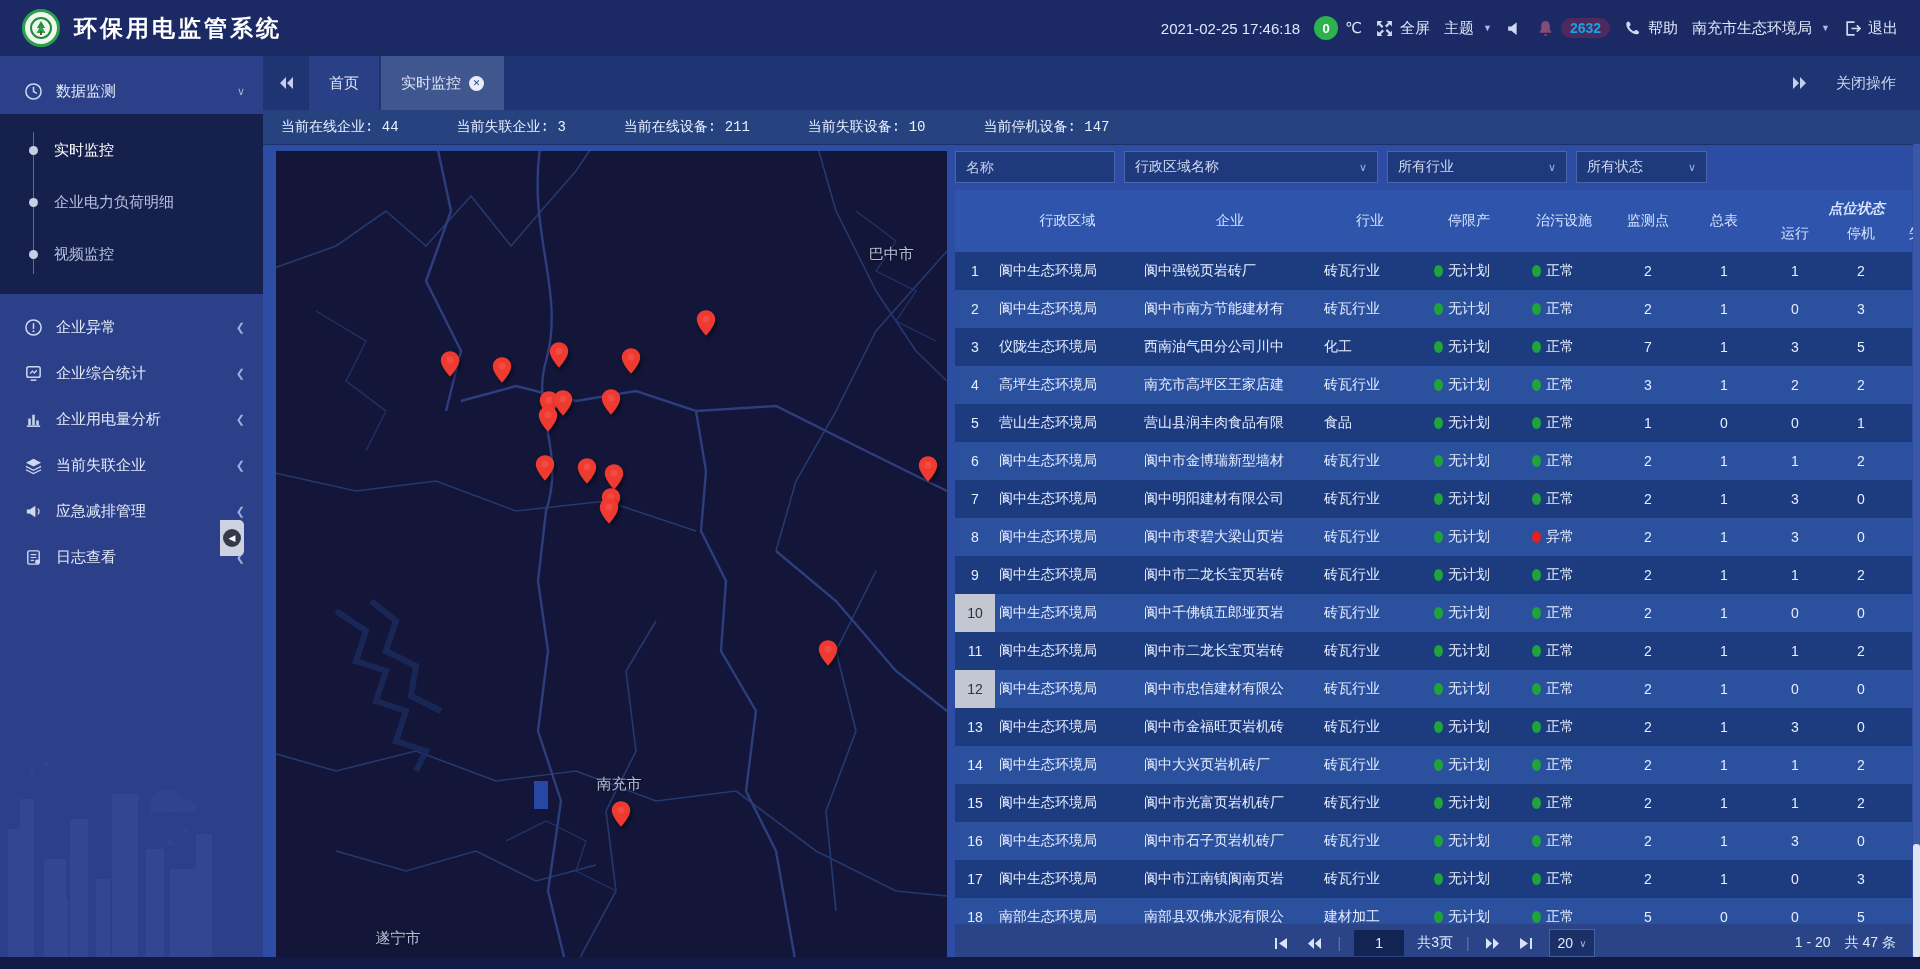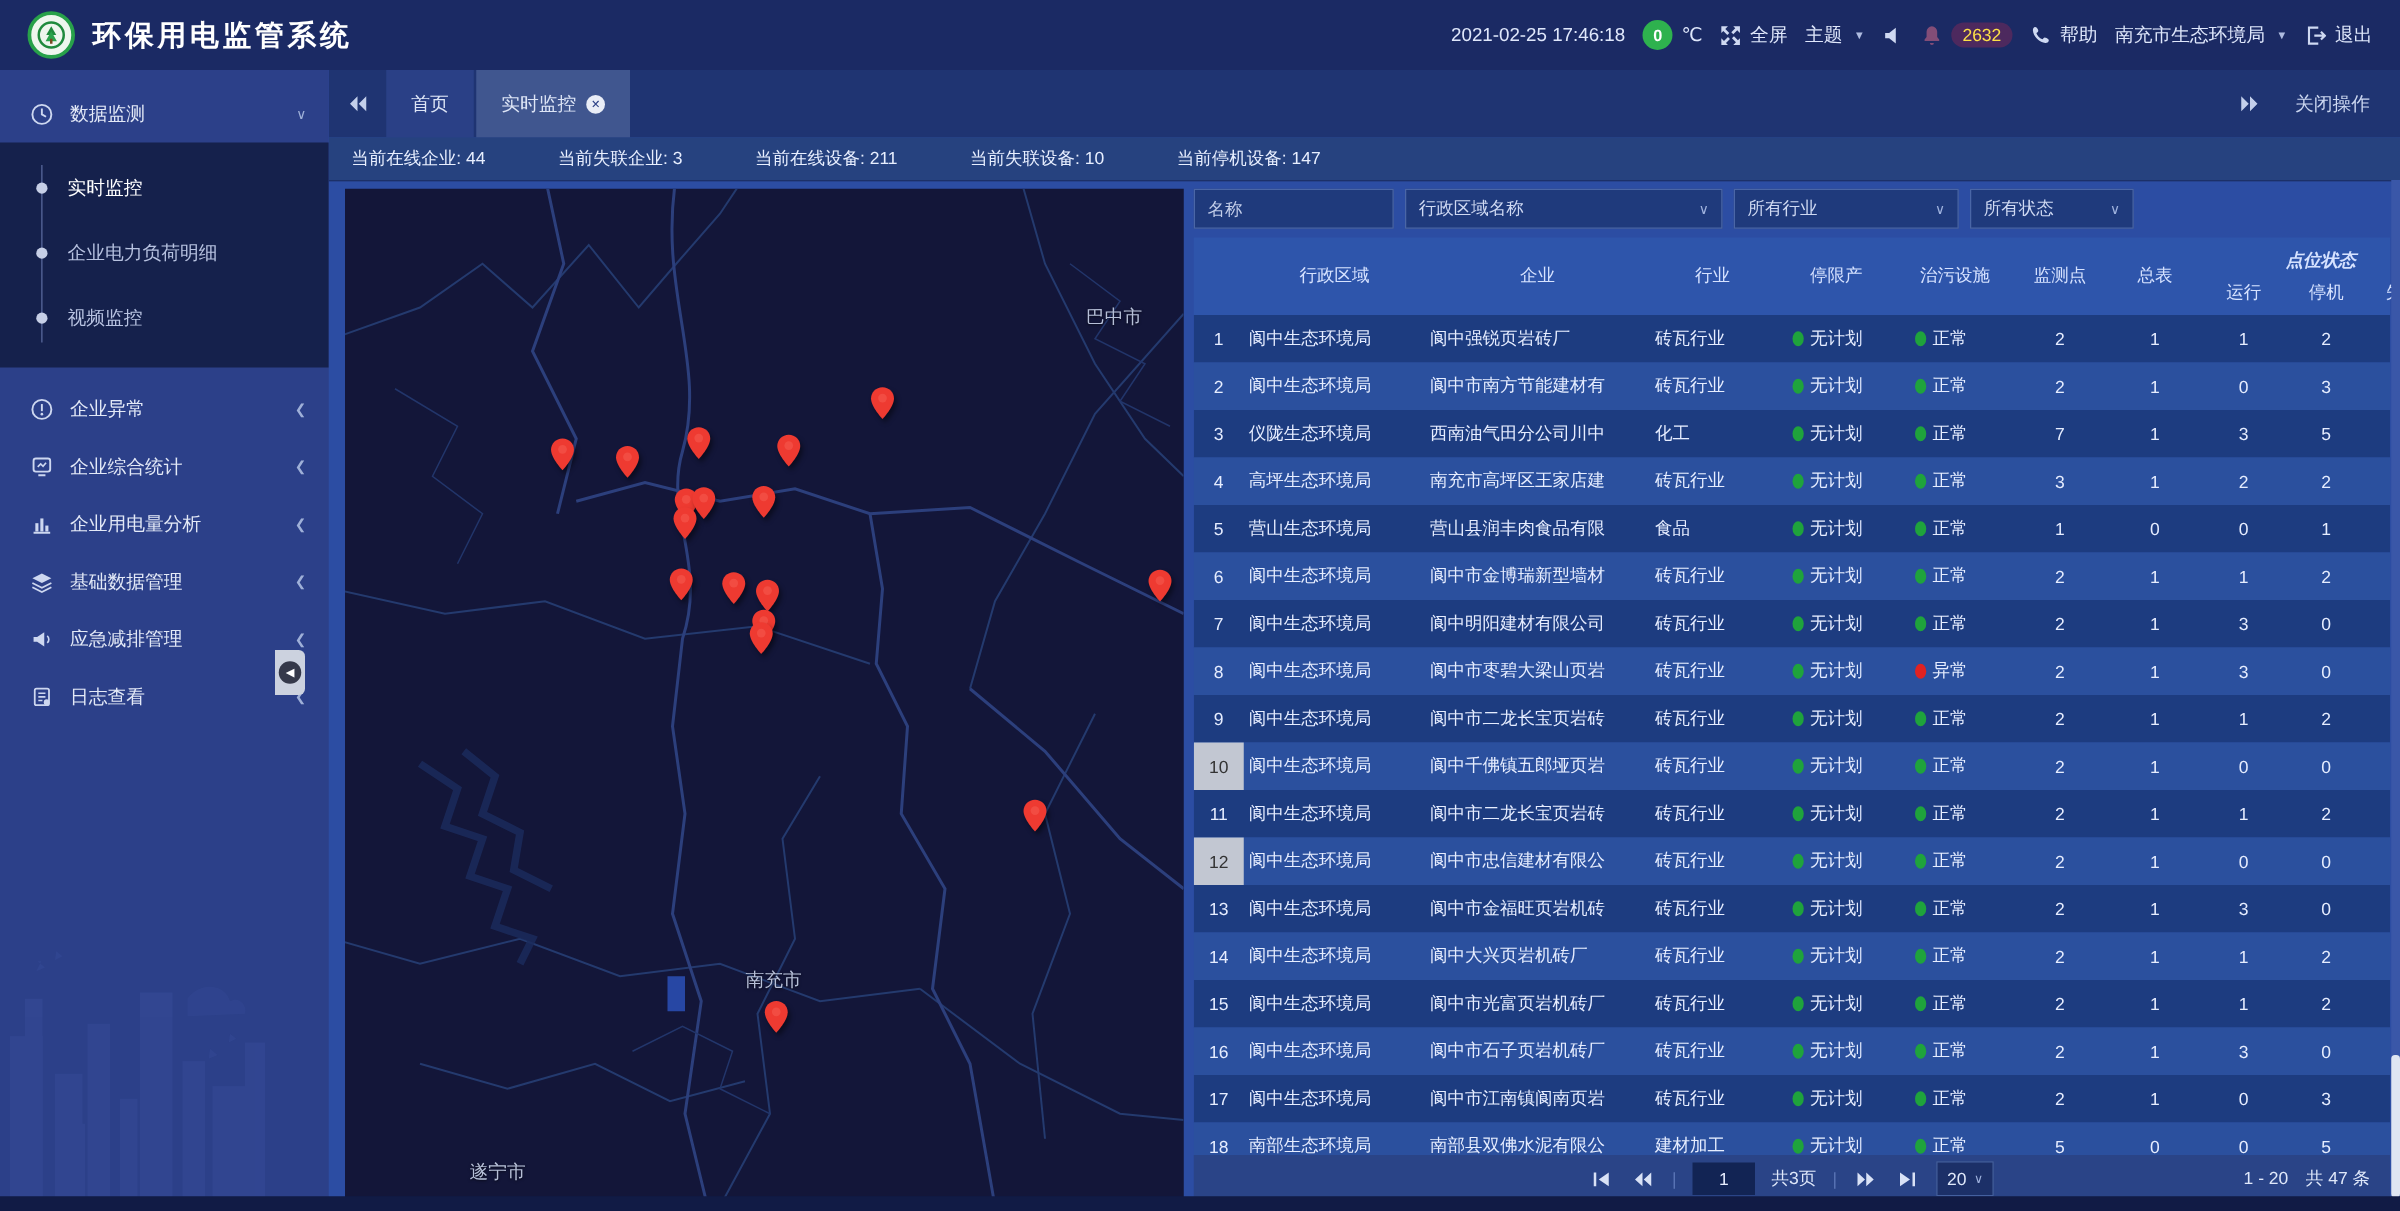--- a/index.html
+++ b/index.html
@@ -10,21 +10,21 @@
   .logo{width:38px;height:38px;border-radius:50%;background:#eef6ee;border:3px solid #28a14a;box-sizing:border-box;
         display:flex;align-items:center;justify-content:center;}
   .logo svg{width:24px;height:24px;}
   .app-title{margin-left:14px;font-size:23px;font-weight:bold;letter-spacing:3px;color:#ffffff;}
   .hdr-right{margin-left:auto;display:flex;align-items:center;gap:14px;font-size:15px;color:#dfe7fb;}
   .hdr-item{display:flex;align-items:center;gap:7px;cursor:pointer;white-space:nowrap;}
   .hdr-item svg{width:17px;height:17px;}
   .temp-badge{width:24px;height:24px;border-radius:50%;background:#2eb24e;color:#fff;font-size:13px;font-weight:bold;
               display:flex;align-items:center;justify-content:center;}
   .caret{font-size:9px;color:#aebbe0;margin-left:2px;}
-  .noti-pill{background:rgba(210,40,80,.28);color:#fde047;border-radius:11px;padding:2px 9px;font-size:14px;font-weight:normal;}
+  .noti-pill{background:rgba(210,40,80,.28);color:#0ea5e9;border-radius:11px;padding:2px 9px;font-size:14px;font-weight:bold;}
   .bell{opacity:.55;color:#d86a88;}
   
   .layout{display:flex;height:913px;}
   .sidebar{width:263px;background:#2c4089;position:relative;flex-shrink:0;overflow:hidden;}
   .smenu{padding-top:12px;}
   .sitem{height:46px;display:flex;align-items:center;padding:0 18px 0 24px;color:#e3e9f7;font-size:15px;cursor:pointer;position:relative;}
   .sitem .ico{width:19px;height:19px;margin-right:13px;color:#cdd7f0;display:inline-flex;}
   .sitem .ico svg{width:19px;height:19px;}
   .sitem .chev{margin-left:auto;font-size:11px;color:#9fb0d8;}
   .sgroup-children{background:#15214c;padding:10px 0 14px 0;position:relative;margin-bottom:10px;}
@@ -42,21 +42,21 @@
   .main{flex:1;display:flex;flex-direction:column;background:#2c4da3;min-width:0;}
   .tabbar{height:54px;background:#1f3472;display:flex;align-items:stretch;flex-shrink:0;}
   .tab-scroll{width:46px;display:flex;align-items:center;justify-content:center;color:#c3cfeb;font-size:15px;cursor:pointer;}
   .tab{padding:0 20px;display:flex;align-items:center;gap:8px;font-size:15px;color:#dde5f6;background:#2a4086;margin-right:2px;cursor:pointer;justify-content:center;}
   .tab.active{background:#40568f;}
   .tab-close{width:15px;height:15px;border-radius:50%;background:#e9edf7;color:#2a3f85;font-size:9px;font-weight:bold;
              display:flex;align-items:center;justify-content:center;}
   .tabbar-right{margin-left:auto;display:flex;align-items:center;gap:28px;padding-right:24px;color:#ccd7f0;font-size:15px;}
   .statsbar{height:34px;background:#26427f;border-bottom:1px solid #1c3068;display:flex;align-items:center;
             gap:58px;padding-left:18px;font-size:14px;color:#e8efff;flex-shrink:0;}
-  .stat{white-space:nowrap;}
+  .stat{white-space:nowrap;font-family:Liberation Mono, monospace;}
   .content{flex:1;display:flex;gap:8px;padding:6px 8px 0 13px;box-sizing:border-box;position:relative;min-height:0;}
   
   .map{width:671px;height:814px;background:#131639;position:relative;flex-shrink:0;overflow:hidden;}
   .map-label{position:absolute;transform:translate(-50%,-50%);color:#b7c0d8;font-size:15px;white-space:nowrap;
              text-shadow:0 1px 2px rgba(0,0,0,.6);}
   .pin{position:absolute;transform:translate(-50%,-55%);filter:drop-shadow(2px 3px 2px rgba(0,0,0,.45));}
   
   .panel{flex:1;display:flex;flex-direction:column;min-width:0;}
   .filters{height:32px;display:flex;gap:9px;margin-bottom:7px;flex-shrink:0;}
   .f-input{width:160px;background:#1f3a7c;border:1px solid #4a66a6;color:#cfd9f2;padding:0 10px;font-size:14px;
@@ -220,21 +220,21 @@
           <span>企业用电量分析</span>
           <span class="chev">❮</span>
         </div>
         <div class="sitem">
           <span class="ico">
             <svg viewBox="0 0 20 20">
               <path d="M10 3l8 4-8 4-8-4z" fill="currentColor"></path>
               <path d="M2 11l8 4 8-4M2 14.5l8 4 8-4" fill="none" stroke="currentColor" stroke-width="1.4"></path>
             </svg>
           </span>
-          <span>基础数据管理</span>
+          <span>当前失联企业</span>
           <span class="chev">❮</span>
         </div>
         <div class="sitem">
           <span class="ico">
             <svg viewBox="0 0 20 20">
               <path d="M3 8v4h3l6 4V4L6 8z" fill="currentColor"></path>
               <path d="M14.5 7a4 4 0 010 6" fill="none" stroke="currentColor" stroke-width="1.4"></path>
             </svg>
           </span>
           <span>应急减排管理</span>

